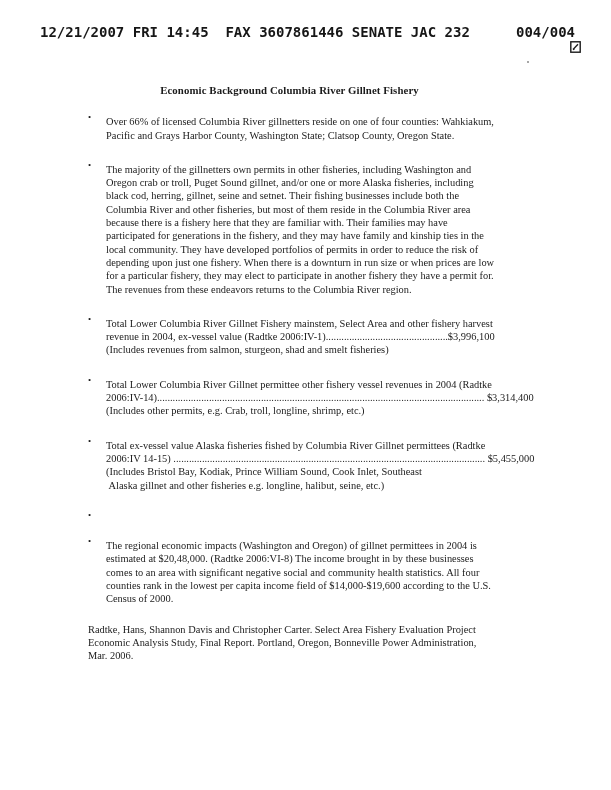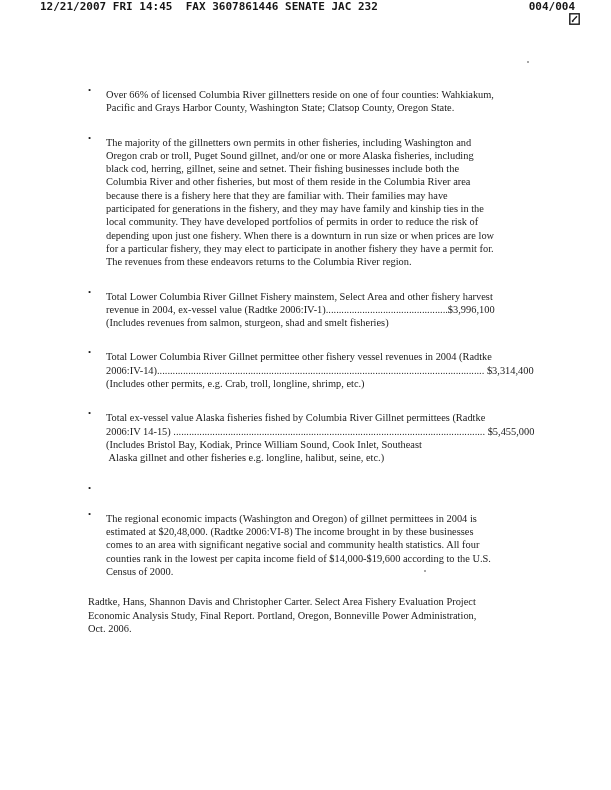--- a/index.html
+++ b/index.html
@@ -6,24 +6,24 @@
   .page{
     position:relative;
     width:611px;height:790px;
     background:#ffffff;
     overflow:hidden;
     font-family:"Liberation Serif", serif;
     color:#1b1b1b;
   }
   
   .fax-header{
-    position:absolute;top:0;left:40px;right:36px;
+    position:absolute;top:24px;left:40px;right:36px;
     display:flex;justify-content:space-between;align-items:flex-start;
     font-family:"DejaVu Sans Mono", monospace;
-    font-size:11px;font-weight:700;color:#161616;
+    font-size:14px;font-weight:700;color:#161616;
     white-space:pre;
   }
   .page-indicator{display:flex;gap:2px;}
   .doc-icon{display:inline-block;width:11px;height:12px;}
   
   .content{
     position:absolute;left:88px;top:84px;width:478px;
     font-size:10.4px;line-height:13.3px;
   }
   .doc-title{
@@ -63,20 +63,21 @@
           <path d="M3 8.5 L8 3.2" stroke="#1b1b1b" stroke-width="1.3" fill="none"></path>
           <path d="M3 8.8 L4.6 8.2" stroke="#1b1b1b" stroke-width="1" fill="none"></path>
         </svg>
       </span>
       <span>004/004</span>
     </span>
   </div>
 
   <div class="content">
 
+    <div class="doc-title">Economic Background Columbia River Gillnet Fishery</div>
 
     <div class="bullet">
       <span class="marker">•</span>
       <p class="btext">Over 66% of licensed Columbia River gillnetters reside on one of four counties: Wahkiakum,
 Pacific and Grays Harbor County, Washington State; Clatsop County, Oregon State.</p>
     </div>
 
     <div class="bullet">
       <span class="marker">•</span>
       <p class="btext">The majority of the gillnetters own permits in other fisheries, including Washington and
@@ -122,20 +123,20 @@
       <p class="btext">The regional economic impacts (Washington and Oregon) of gillnet permittees in 2004 is
 estimated at $20,48,000. (Radtke 2006:VI-8) The income brought in by these businesses
 comes to an area with significant negative social and community health statistics. All four
 counties rank in the lowest per capita income field of $14,000-$19,600 according to the U.S.
 Census of 2000.</p>
     </div>
 
 
     <p class="src">Radtke, Hans, Shannon Davis and Christopher Carter. Select Area Fishery Evaluation Project
 Economic Analysis Study, Final Report. Portland, Oregon, Bonneville Power Administration,
-Oct. 2006.</p>
+Mar. 2006.</p>
 
   </div>
 
   <div class="speck" style="left:527px;top:61px;width:2px;height:2px;"></div>
   <div class="speck" style="left:424px;top:570px;width:2px;height:2px;"></div>
 
 </div>
 
 </body></html>

